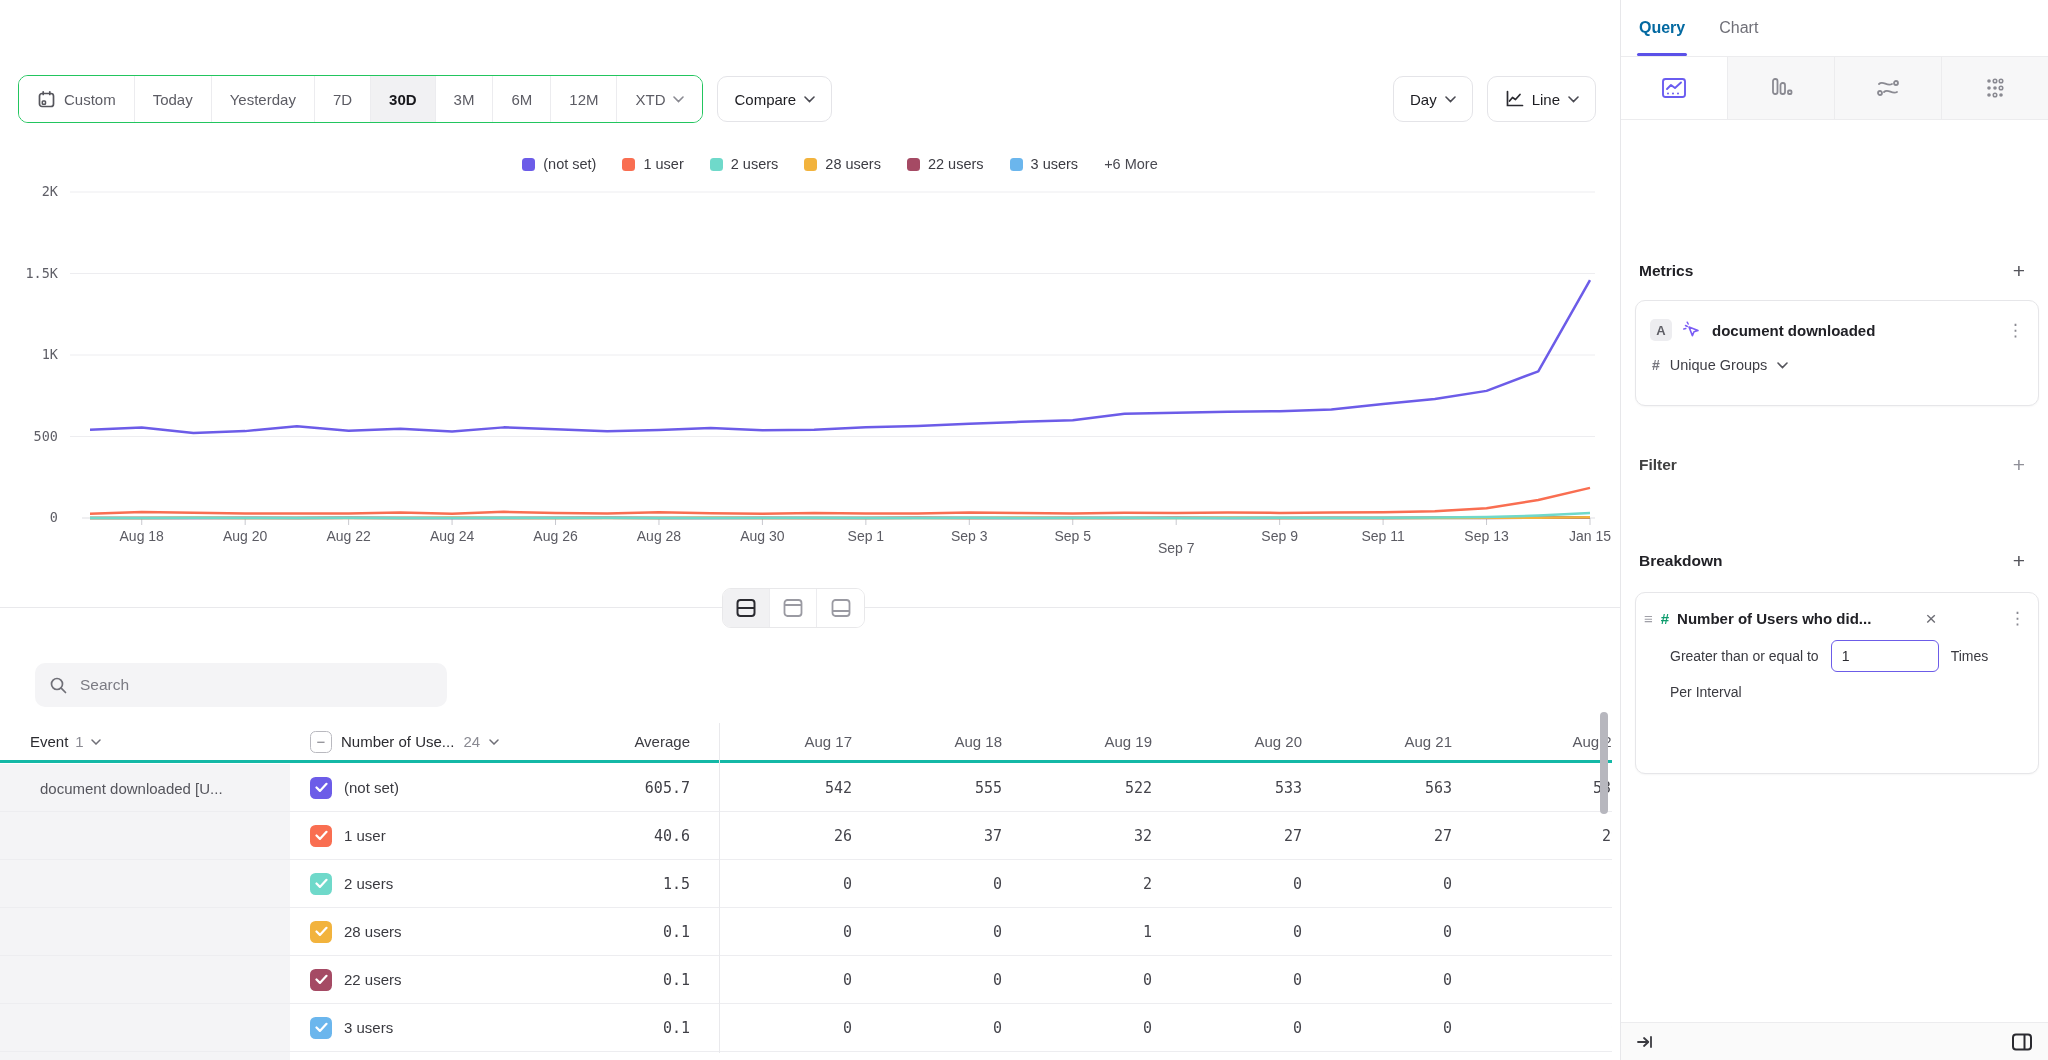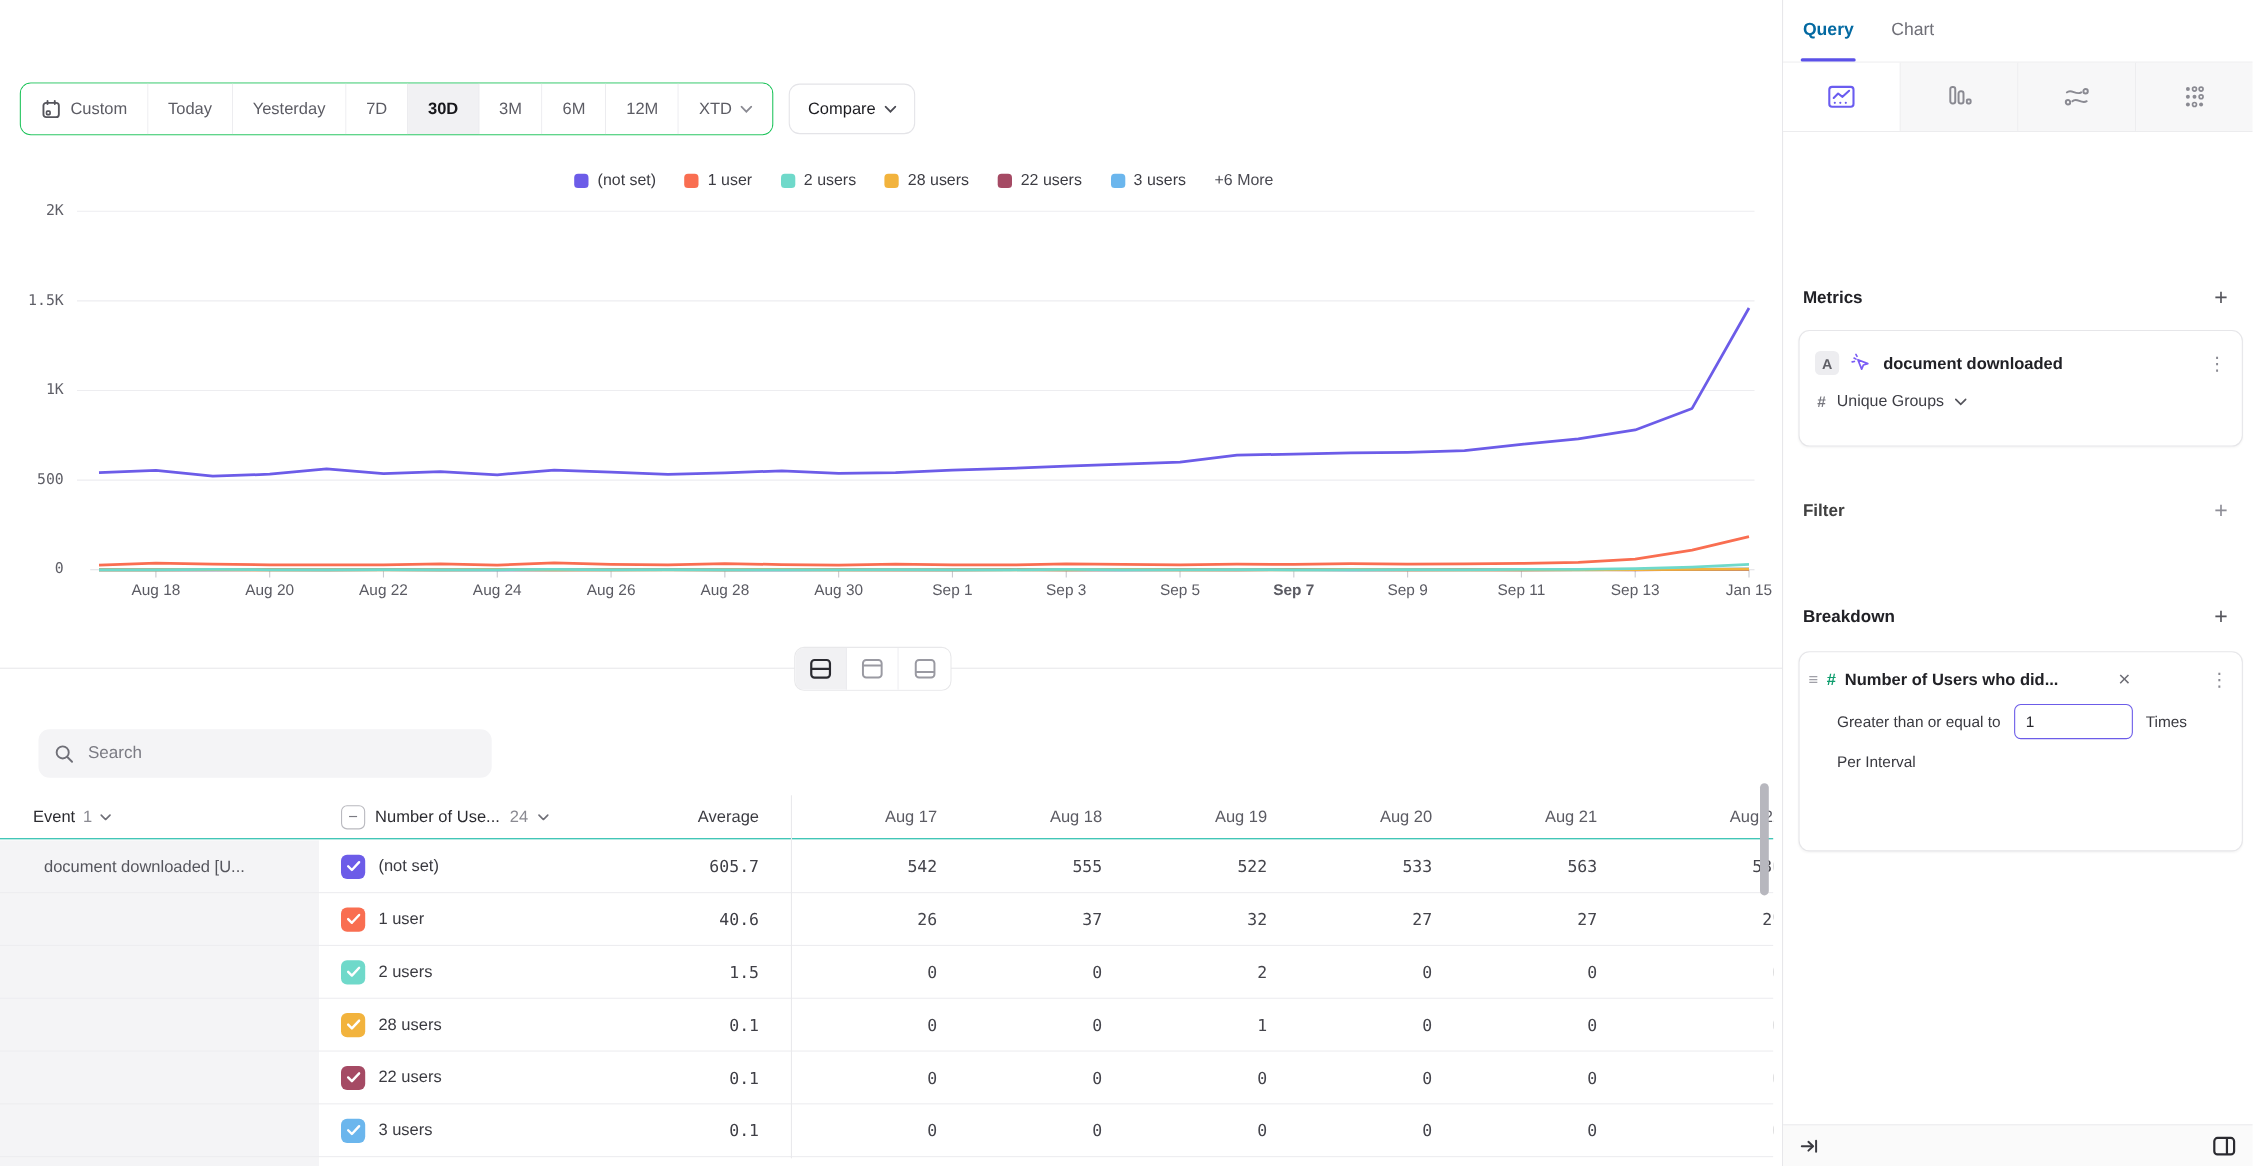--- a/index.html
+++ b/index.html
@@ -37,21 +37,21 @@
   .vt-btn:last-child{border-right:none;}
   .vt-btn.selected{background:#f1f1f3;}
 
   
   #search-box{position:absolute;left:35px;top:663px;width:412px;height:44px;background:#f4f4f6;border-radius:10px;
               display:flex;align-items:center;padding:0 14px;box-sizing:border-box;gap:10px;}
   #search-box input{flex:1;border:none;background:transparent;outline:none;font-family:inherit;font-size:15.5px;color:#3c3c43;}
   #search-box input::placeholder{color:#7b7b83;}
 
   
-  #table-header{position:absolute;left:0;top:723px;width:1612px;height:40px;display:flex;align-items:center;border-bottom:1px solid #14b8a6;box-sizing:border-box;}
+  #table-header{position:absolute;left:0;top:723px;width:1612px;height:40px;display:flex;align-items:center;border-bottom:3px solid #14b8a6;box-sizing:border-box;}
   .th-event{width:290px;display:flex;align-items:center;gap:7px;padding-left:30px;box-sizing:border-box;font-size:15px;color:#2b2b30;}
   .th-count{color:#8a8a92;}
   .th-series{width:429px;display:flex;align-items:center;gap:9px;box-sizing:border-box;padding-left:20px;padding-right:29px;font-size:15px;color:#2b2b30;}
   .th-avg{margin-left:auto;color:#3c3c42;}
   #date-headers{width:893px;display:flex;overflow:hidden;font-size:15px;color:#5b5b63;}
   .dh-cell{flex:0 0 auto;text-align:right;}
   #event-block{position:absolute;left:0;top:764px;width:290px;height:296px;background:#f4f4f6;}
   #event-cell{height:48px;display:flex;align-items:center;padding-left:40px;font-size:15px;color:#55555c;white-space:nowrap;overflow:hidden;}
   #table-rows{position:absolute;left:0;top:764px;width:1612px;}
   .t-row{display:flex;align-items:center;height:48px;border-bottom:1px solid #ededf0;box-sizing:border-box;}
@@ -147,20 +147,38 @@
             <path d="M1 1l4.5 4.5L10 1" fill="none" stroke="#8a8a92" stroke-width="1.6" stroke-linecap="round"></path>
           </svg>
         </button>
       </div>
     <button class="btn" id="compare-btn">
       <span>Compare</span>
       <svg class="chev" width="11" height="7" viewBox="0 0 11 7">
           <path d="M1 1l4.5 4.5L10 1" fill="none" stroke="#4a4a52" stroke-width="1.6" stroke-linecap="round"></path>
         </svg>
     </button>
+    <div id="right-btns">
+      <button class="btn">
+        <span>Day</span>
+        <svg class="chev" width="11" height="7" viewBox="0 0 11 7">
+            <path d="M1 1l4.5 4.5L10 1" fill="none" stroke="#4a4a52" stroke-width="1.6" stroke-linecap="round"></path>
+          </svg>
+      </button>
+      <button class="btn">
+        <svg width="20" height="18" viewBox="0 0 20 18">
+            <path d="M3.5 1.5v14h15" fill="none" stroke="#2a2a30" stroke-width="1.7" stroke-linecap="round"></path>
+            <polyline points="5.5,11 8.5,7.5 11.5,9.5 16,4.5" fill="none" stroke="#2a2a30" stroke-width="1.7" stroke-linecap="round" stroke-linejoin="round"></polyline>
+          </svg>
+        <span>Line</span>
+        <svg class="chev" width="11" height="7" viewBox="0 0 11 7">
+            <path d="M1 1l4.5 4.5L10 1" fill="none" stroke="#4a4a52" stroke-width="1.6" stroke-linecap="round"></path>
+          </svg>
+      </button>
+    </div>
   </div>
 
   <div id="legend">
       <span class="legend-item">
         <span class="swatch" style="background: rgb(108, 92, 232);"></span>
         <span>(not set)</span>
       </span>
       <span class="legend-item">
         <span class="swatch" style="background: rgb(249, 110, 81);"></span>
         <span>1 user</span>
@@ -222,21 +240,21 @@
       <div class="x-label" style="left: 141.724px; top: 528px;">Aug 18</div>
       <div class="x-label" style="left: 245.172px; top: 528px;">Aug 20</div>
       <div class="x-label" style="left: 348.621px; top: 528px;">Aug 22</div>
       <div class="x-label" style="left: 452.069px; top: 528px;">Aug 24</div>
       <div class="x-label" style="left: 555.517px; top: 528px;">Aug 26</div>
       <div class="x-label" style="left: 658.966px; top: 528px;">Aug 28</div>
       <div class="x-label" style="left: 762.414px; top: 528px;">Aug 30</div>
       <div class="x-label" style="left: 865.862px; top: 528px;">Sep 1</div>
       <div class="x-label" style="left: 969.31px; top: 528px;">Sep 3</div>
       <div class="x-label" style="left: 1072.76px; top: 528px;">Sep 5</div>
-      <div class="x-label" style="left: 1176.21px; top: 528px; font-weight: bold;">Sep 7</div>
+      <div class="x-label" style="left: 1176.21px; top: 540px;">Sep 7</div>
       <div class="x-label" style="left: 1279.66px; top: 528px;">Sep 9</div>
       <div class="x-label" style="left: 1383.1px; top: 528px;">Sep 11</div>
       <div class="x-label" style="left: 1486.55px; top: 528px;">Sep 13</div>
       <div class="x-label" style="left: 1590px; top: 528px;">Jan 15</div>
     </div>
 
   <div id="split-line"></div>
   <div id="view-toggles">
     <button class="vt-btn selected">
       <svg width="22" height="20" viewBox="0 0 22 20">

